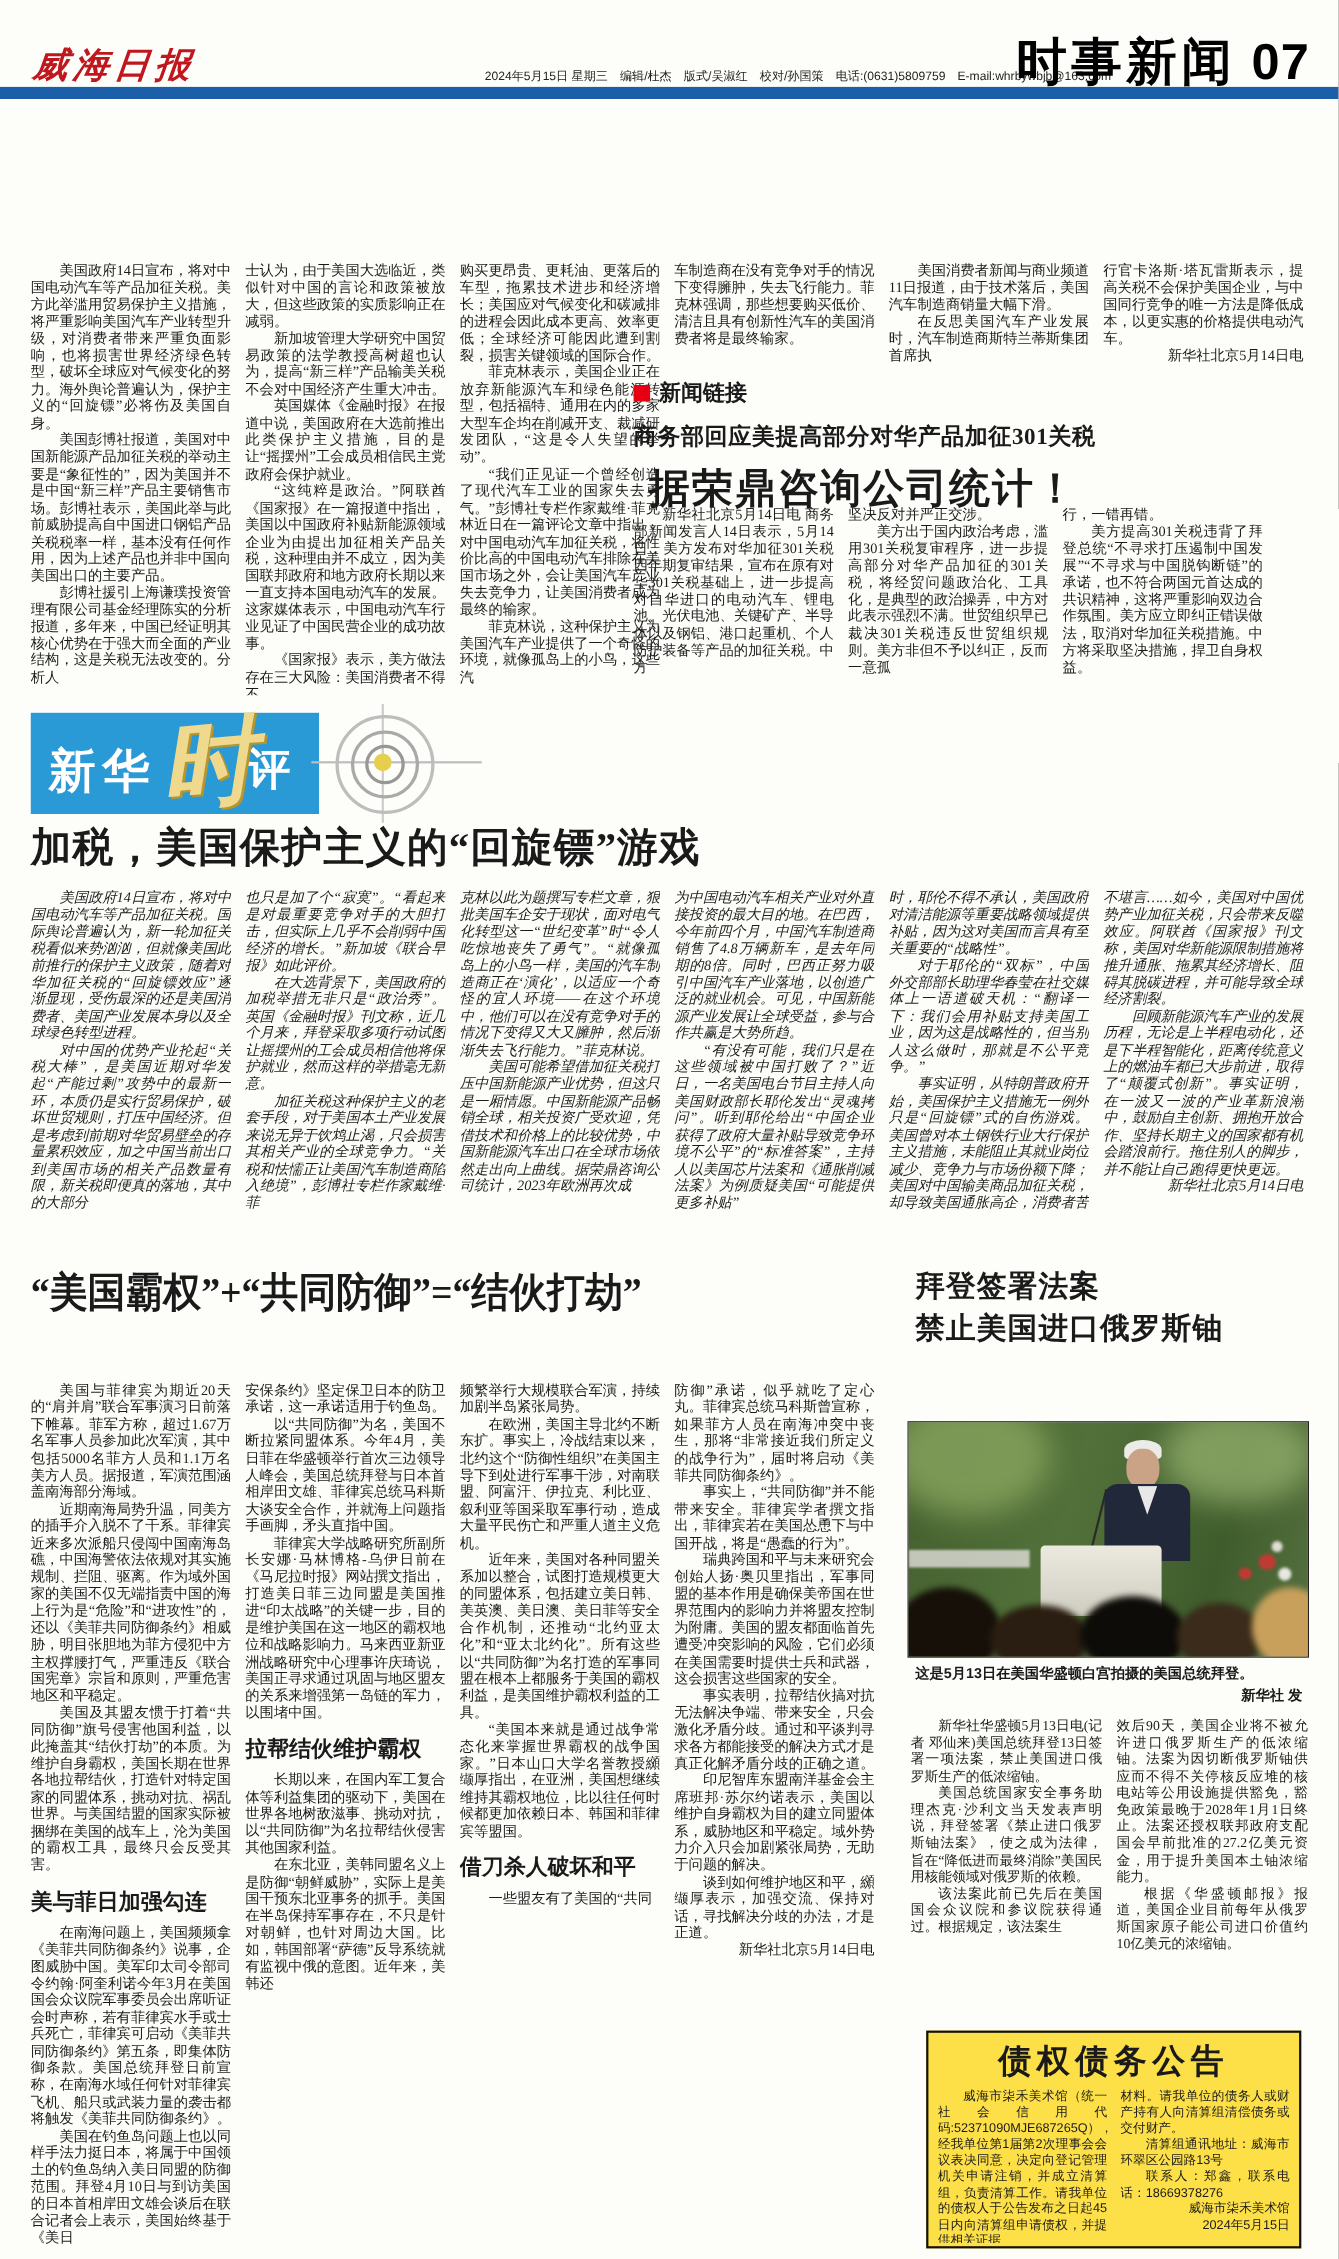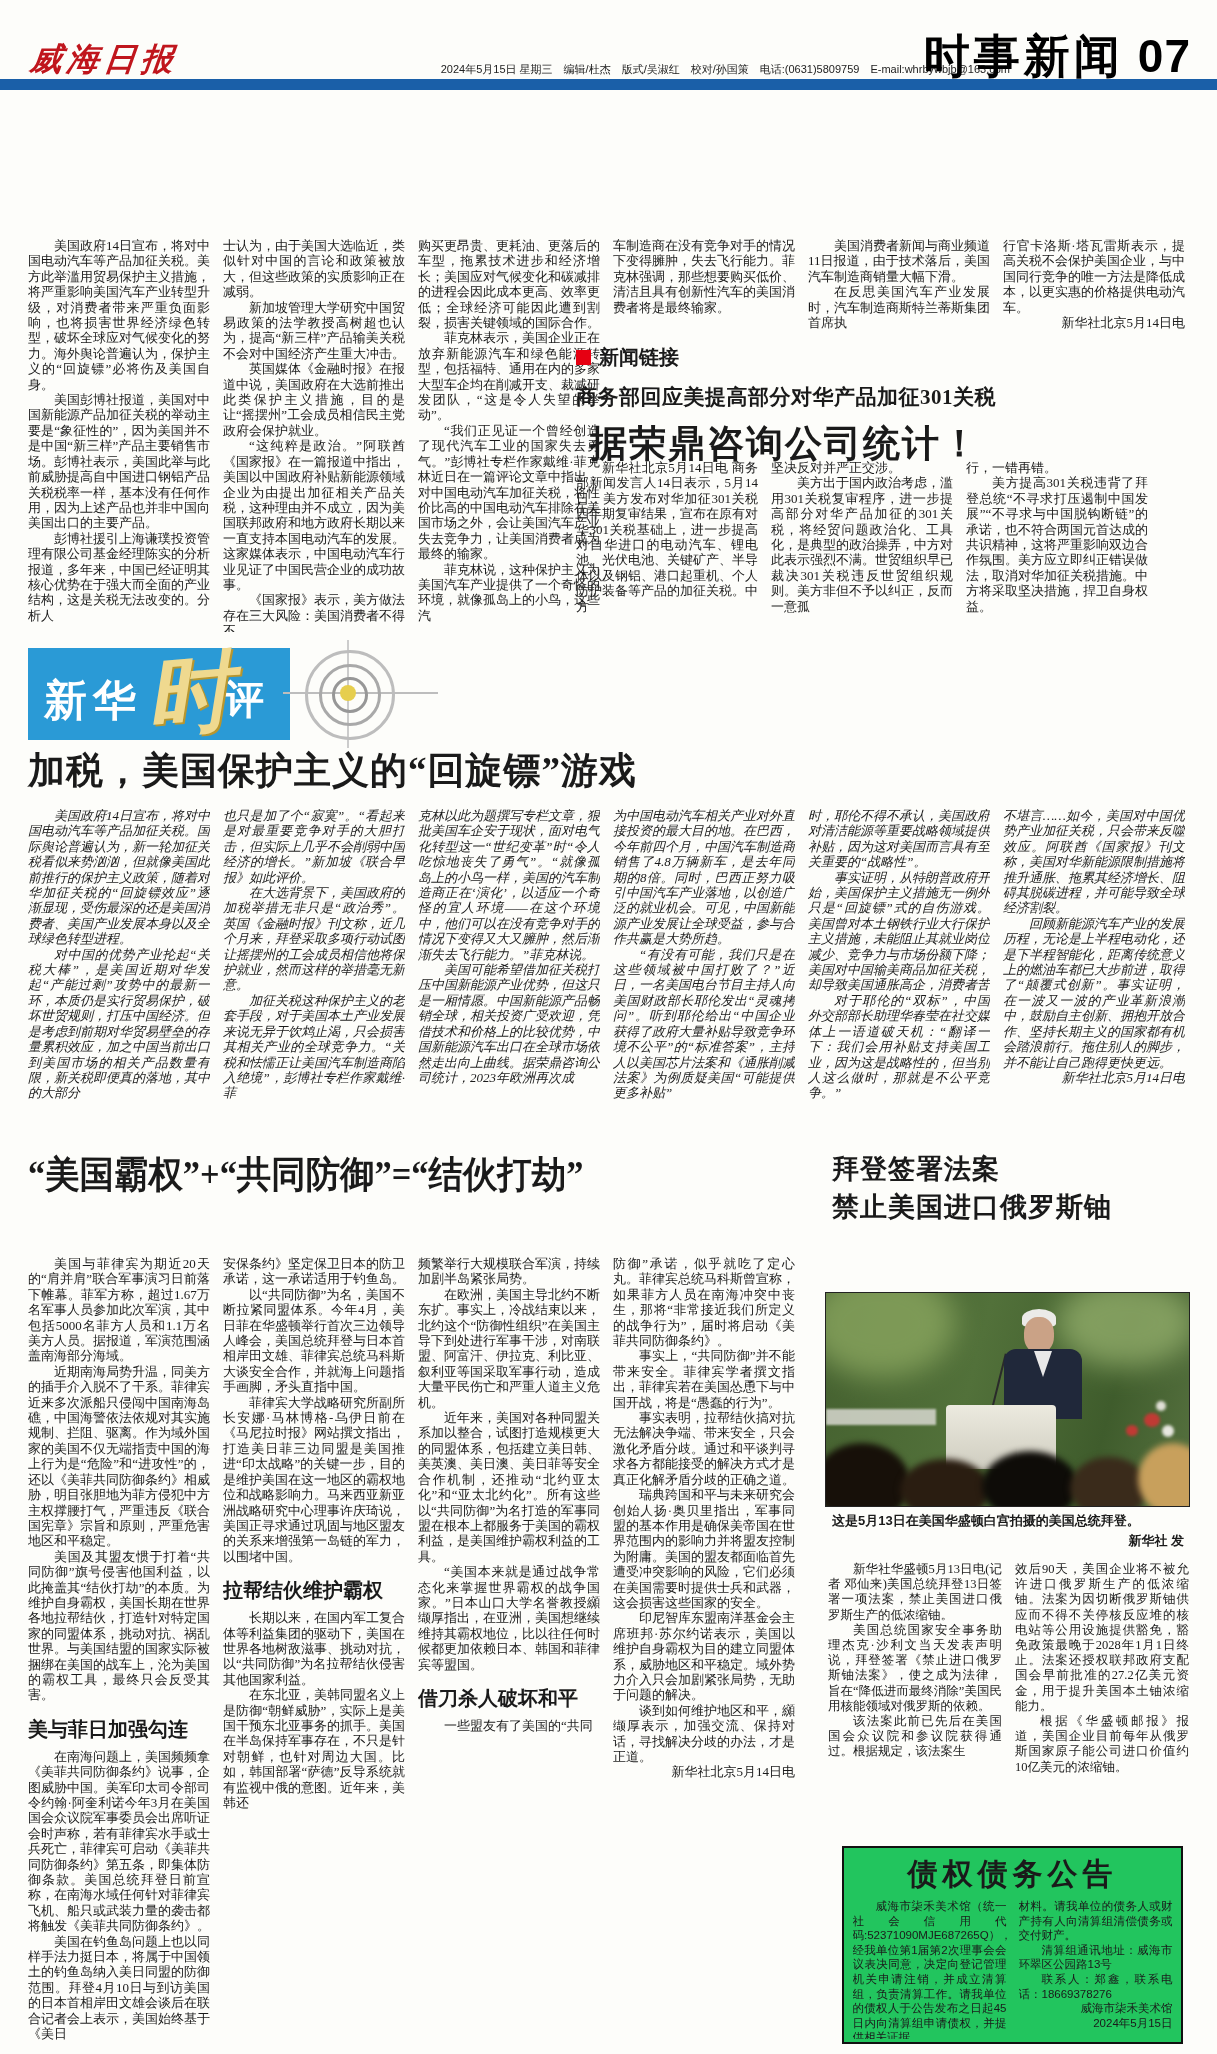--- a/index.html
+++ b/index.html
@@ -92,21 +92,21 @@
   .fl3{left:300px;top:132px;width:12px;height:11px;background:#c03a34;}
   .fl4{left:330px;top:108px;width:10px;height:10px;background:#e0dfd6;}
   #bd-caption{position:absolute;left:832px;top:1512px;width:352px;
        font-family:"Liberation Sans",sans-serif;font-size:13px;font-weight:bold;line-height:18px;}
   #bd-credit{display:block;text-align:right;margin-top:2px;}
   #bd-cols{left:828px;top:1562px;width:361px;height:272px;}
   #bd-cols .col{width:174px;}
   #bd-cols .col p{font-size:12.5px;line-height:15.2px;}
   
   #notice{position:absolute;left:842px;top:1846px;width:341px;height:198px;border:2px solid #111;
-       background:#22c55e;box-sizing:border-box;}
+       background:#fde047;box-sizing:border-box;}
   #notice-title{margin:6px 0 4px;text-align:center;font-size:30px;font-weight:bold;letter-spacing:5px;}
   #nt-cols{position:relative;margin:2px auto 0;display:flex;gap:12px;width:320px;height:140px;}
   #nt-cols .col{width:154px;font-family:"Liberation Sans",sans-serif;}
   #nt-cols .col p{font-size:11.5px;line-height:14.6px;}
 </style>
 </head>
 <body>
 
 <div id="page">
 
@@ -199,22 +199,22 @@
       <div class="col">
         <p class="noind">克林以此为题撰写专栏文章，狠批美国车企安于现状，面对电气化转型这一“世纪变革”时“令人吃惊地丧失了勇气”。“就像孤岛上的小鸟一样，美国的汽车制造商正在‘演化’，以适应一个奇怪的宜人环境——在这个环境中，他们可以在没有竞争对手的情况下变得又大又臃肿，然后渐渐失去飞行能力。”菲克林说。</p>
         <p>美国可能希望借加征关税打压中国新能源产业优势，但这只是一厢情愿。中国新能源产品畅销全球，相关投资广受欢迎，凭借技术和价格上的比较优势，中国新能源汽车出口在全球市场依然走出向上曲线。据荣鼎咨询公司统计，2023年欧洲再次成</p>
       </div>
       <div class="col">
         <p class="noind">为中国电动汽车相关产业对外直接投资的最大目的地。在巴西，今年前四个月，中国汽车制造商销售了4.8万辆新车，是去年同期的8倍。同时，巴西正努力吸引中国汽车产业落地，以创造广泛的就业机会。可见，中国新能源产业发展让全球受益，参与合作共赢是大势所趋。</p>
         <p>“有没有可能，我们只是在这些领域被中国打败了？”近日，一名美国电台节目主持人向美国财政部长耶伦发出“灵魂拷问”。听到耶伦给出“中国企业获得了政府大量补贴导致竞争环境不公平”的“标准答案”，主持人以美国芯片法案和《通胀削减法案》为例质疑美国“可能提供更多补贴”</p>
       </div>
       <div class="col">
         <p class="noind">时，耶伦不得不承认，美国政府对清洁能源等重要战略领域提供补贴，因为这对美国而言具有至关重要的“战略性”。</p>
+        <p>对于耶伦的“双标”，中国外交部部长助理华春莹在社交媒体上一语道破天机：“翻译一下：我们会用补贴支持美国工业，因为这是战略性的，但当别人这么做时，那就是不公平竞争。”</p>
         <p>事实证明，从特朗普政府开始，美国保护主义措施无一例外只是“回旋镖”式的自伤游戏。美国曾对本土钢铁行业大行保护主义措施，未能阻止其就业岗位减少、竞争力与市场份额下降；美国对中国输美商品加征关税，却导致美国通胀高企，消费者苦</p>
-        <p>对于耶伦的“双标”，中国外交部部长助理华春莹在社交媒体上一语道破天机：“翻译一下：我们会用补贴支持美国工业，因为这是战略性的，但当别人这么做时，那就是不公平竞争。”</p>
       </div>
       <div class="col">
         <p class="noind">不堪言……如今，美国对中国优势产业加征关税，只会带来反噬效应。阿联酋《国家报》刊文称，美国对华新能源限制措施将推升通胀、拖累其经济增长、阻碍其脱碳进程，并可能导致全球经济割裂。</p>
         <p>回顾新能源汽车产业的发展历程，无论是上半程电动化，还是下半程智能化，距离传统意义上的燃油车都已大步前进，取得了“颠覆式创新”。事实证明，在一波又一波的产业革新浪潮中，鼓励自主创新、拥抱开放合作、坚持长期主义的国家都有机会踏浪前行。拖住别人的脚步，并不能让自己跑得更快更远。</p>
         <p class="date">新华社北京5月14日电</p>
       </div>
     </div>
 
   <h2 id="a3-headline">“美国霸权”+“共同防御”=“结伙打劫”</h2>
   <div class="cols" id="a3-cols">
@@ -238,22 +238,22 @@
         <p class="noind">频繁举行大规模联合军演，持续加剧半岛紧张局势。</p>
         <p>在欧洲，美国主导北约不断东扩。事实上，冷战结束以来，北约这个“防御性组织”在美国主导下到处进行军事干涉，对南联盟、阿富汗、伊拉克、利比亚、叙利亚等国采取军事行动，造成大量平民伤亡和严重人道主义危机。</p>
         <p>近年来，美国对各种同盟关系加以整合，试图打造规模更大的同盟体系，包括建立美日韩、美英澳、美日澳、美日菲等安全合作机制，还推动“北约亚太化”和“亚太北约化”。所有这些以“共同防御”为名打造的军事同盟在根本上都服务于美国的霸权利益，是美国维护霸权利益的工具。</p>
         <p>“美国本来就是通过战争常态化来掌握世界霸权的战争国家。”日本山口大学名誉教授纐缬厚指出，在亚洲，美国想继续维持其霸权地位，比以往任何时候都更加依赖日本、韩国和菲律宾等盟国。</p>
         <h3>借刀杀人破坏和平</h3>
         <p>一些盟友有了美国的“共同</p>
       </div>
       <div class="col">
         <p class="noind">防御”承诺，似乎就吃了定心丸。菲律宾总统马科斯曾宣称，如果菲方人员在南海冲突中丧生，那将“非常接近我们所定义的战争行为”，届时将启动《美菲共同防御条约》。</p>
         <p>事实上，“共同防御”并不能带来安全。菲律宾学者撰文指出，菲律宾若在美国怂恿下与中国开战，将是“愚蠢的行为”。</p>
+        <p>瑞典跨国和平与未来研究会创始人扬·奥贝里指出，军事同盟的基本作用是确保美帝国在世界范围内的影响力并将盟友控制为附庸。美国的盟友都面临首先遭受冲突影响的风险，它们必须在美国需要时提供士兵和武器，这会损害这些国家的安全。</p>
         <p>事实表明，拉帮结伙搞对抗无法解决争端、带来安全，只会激化矛盾分歧。通过和平谈判寻求各方都能接受的解决方式才是真正化解矛盾分歧的正确之道。</p>
-        <p>瑞典跨国和平与未来研究会创始人扬·奥贝里指出，军事同盟的基本作用是确保美帝国在世界范围内的影响力并将盟友控制为附庸。美国的盟友都面临首先遭受冲突影响的风险，它们必须在美国需要时提供士兵和武器，这会损害这些国家的安全。</p>
         <p>印尼智库东盟南洋基金会主席班邦·苏尔约诺表示，美国以维护自身霸权为目的建立同盟体系，威胁地区和平稳定。域外势力介入只会加剧紧张局势，无助于问题的解决。</p>
         <p>谈到如何维护地区和平，纐缬厚表示，加强交流、保持对话，寻找解决分歧的办法，才是正道。</p>
         <p class="date">新华社北京5月14日电</p>
       </div>
     </div>
 
   <h2 id="bd-headline">拜登签署法案
 禁止美国进口俄罗斯铀</h2>
   <div id="bd-photo">
     <div class="ph ph-blob1"></div>

